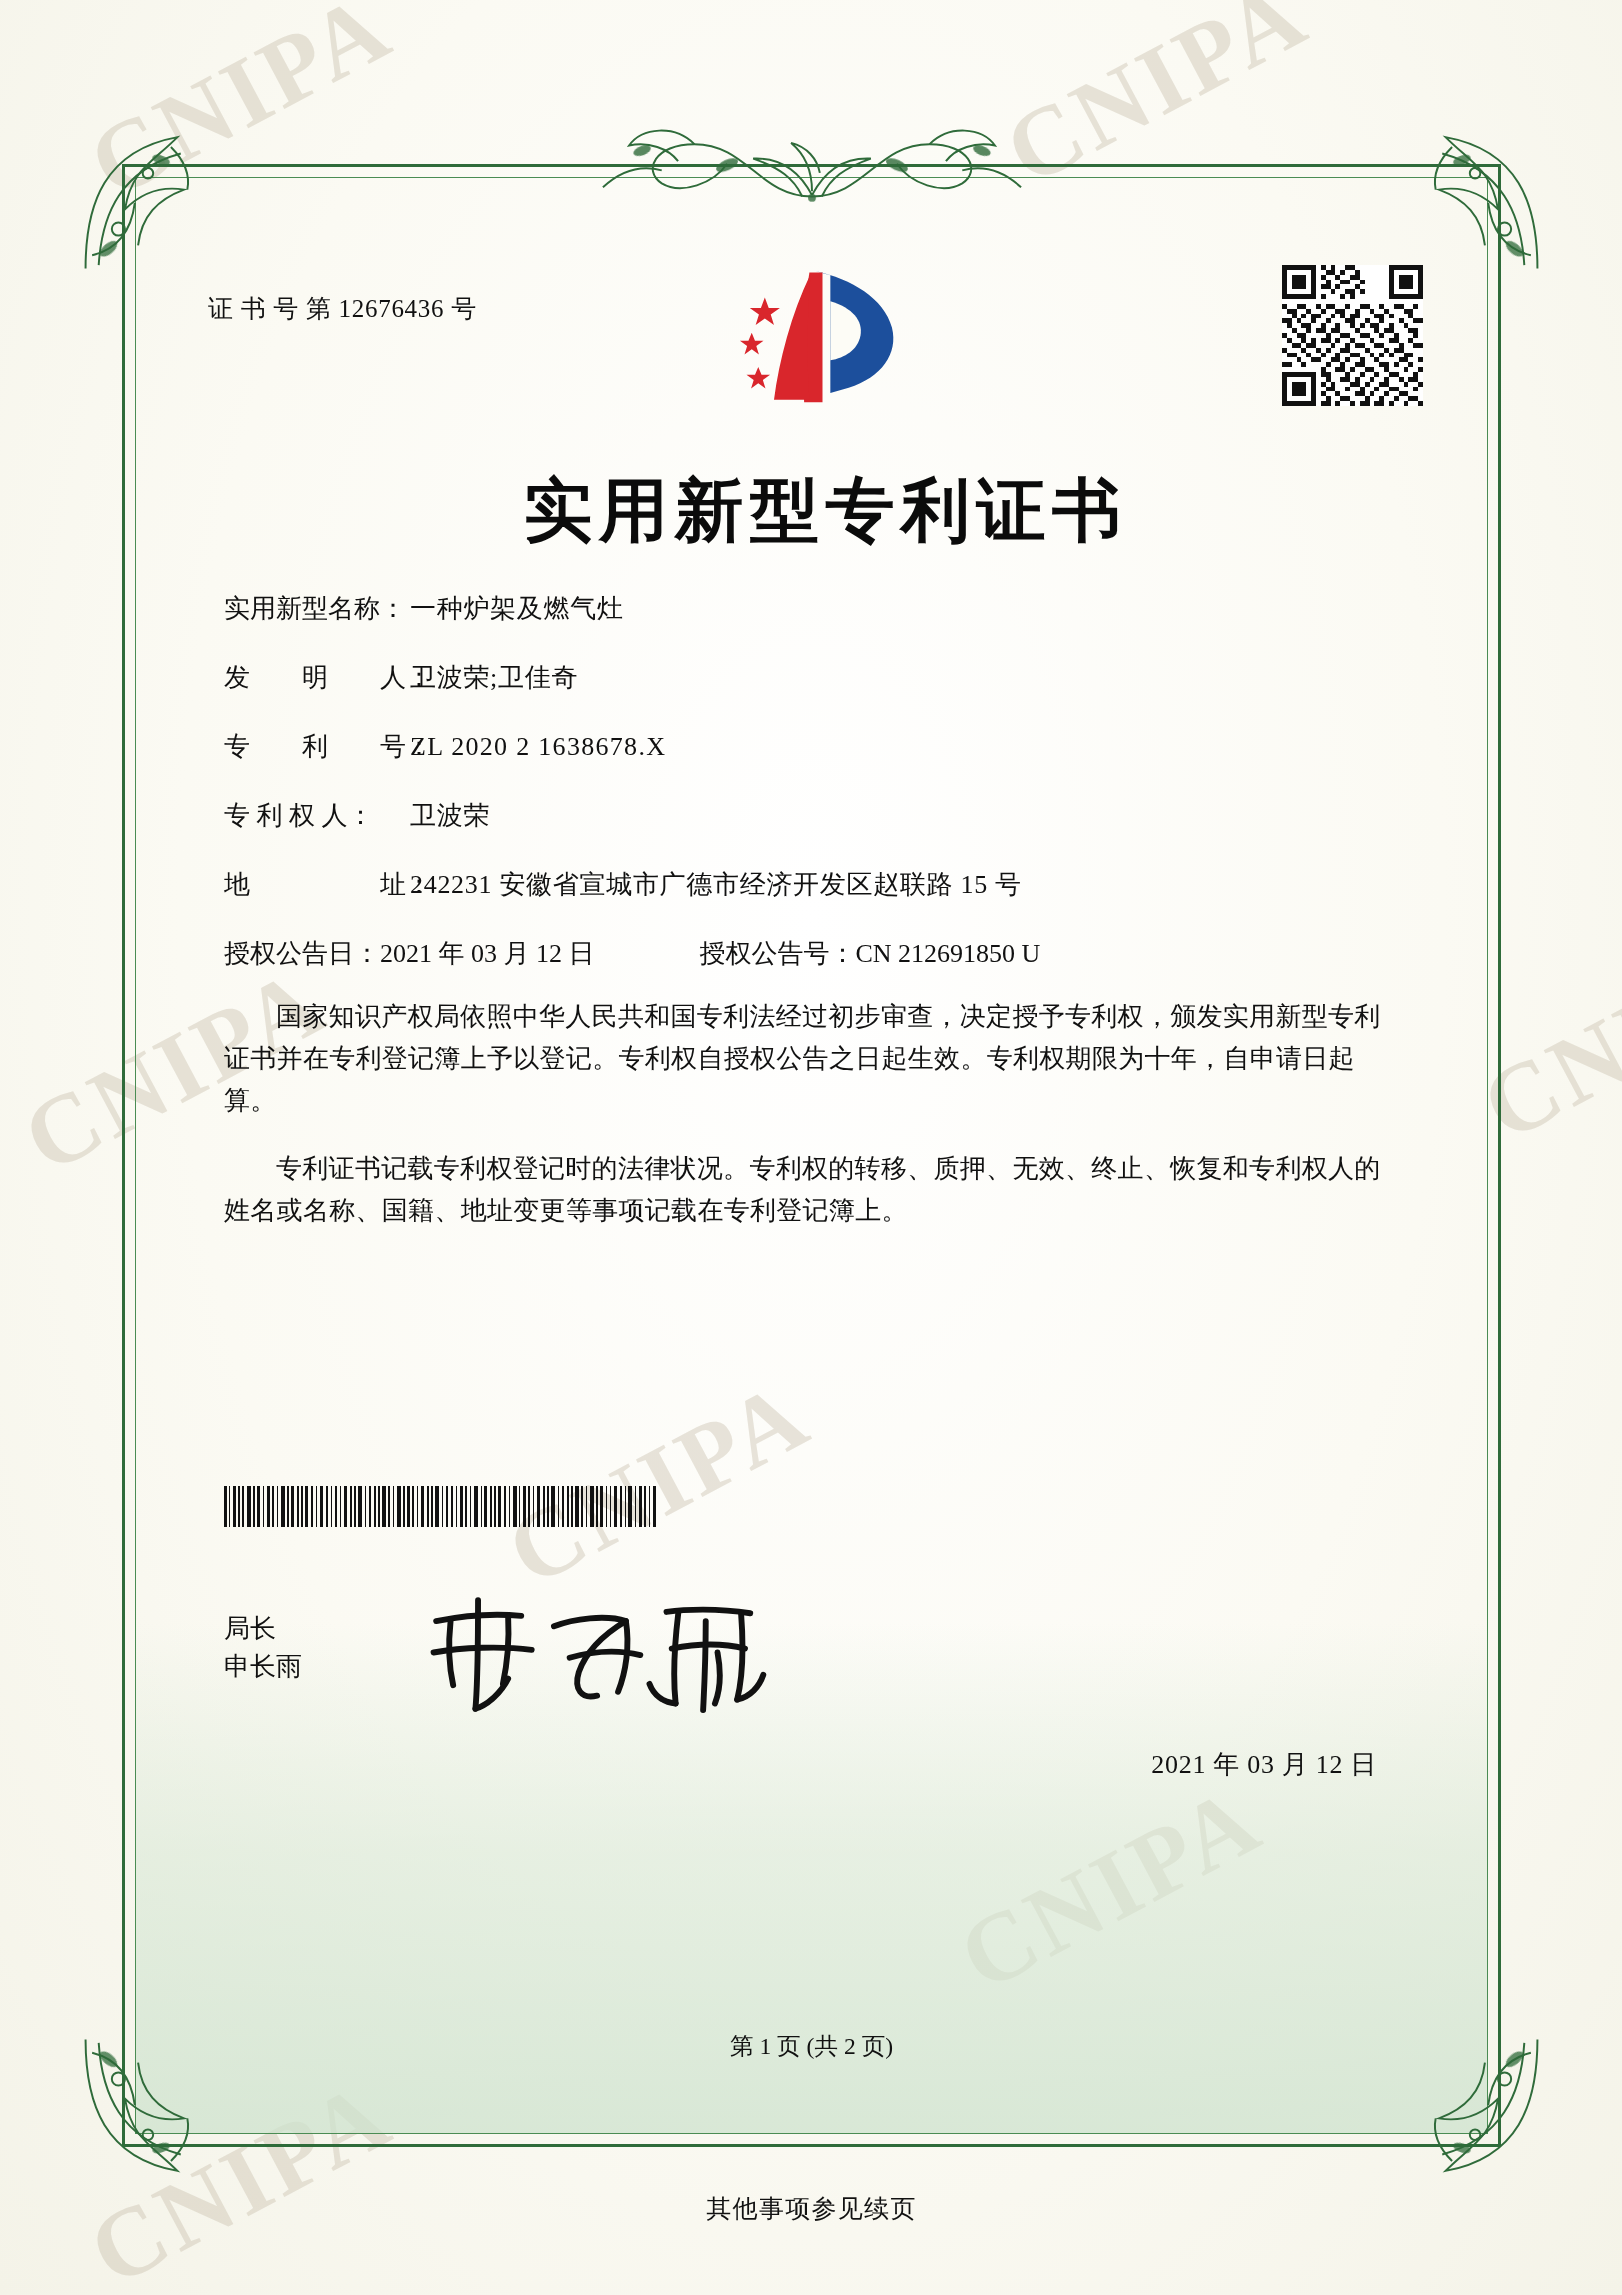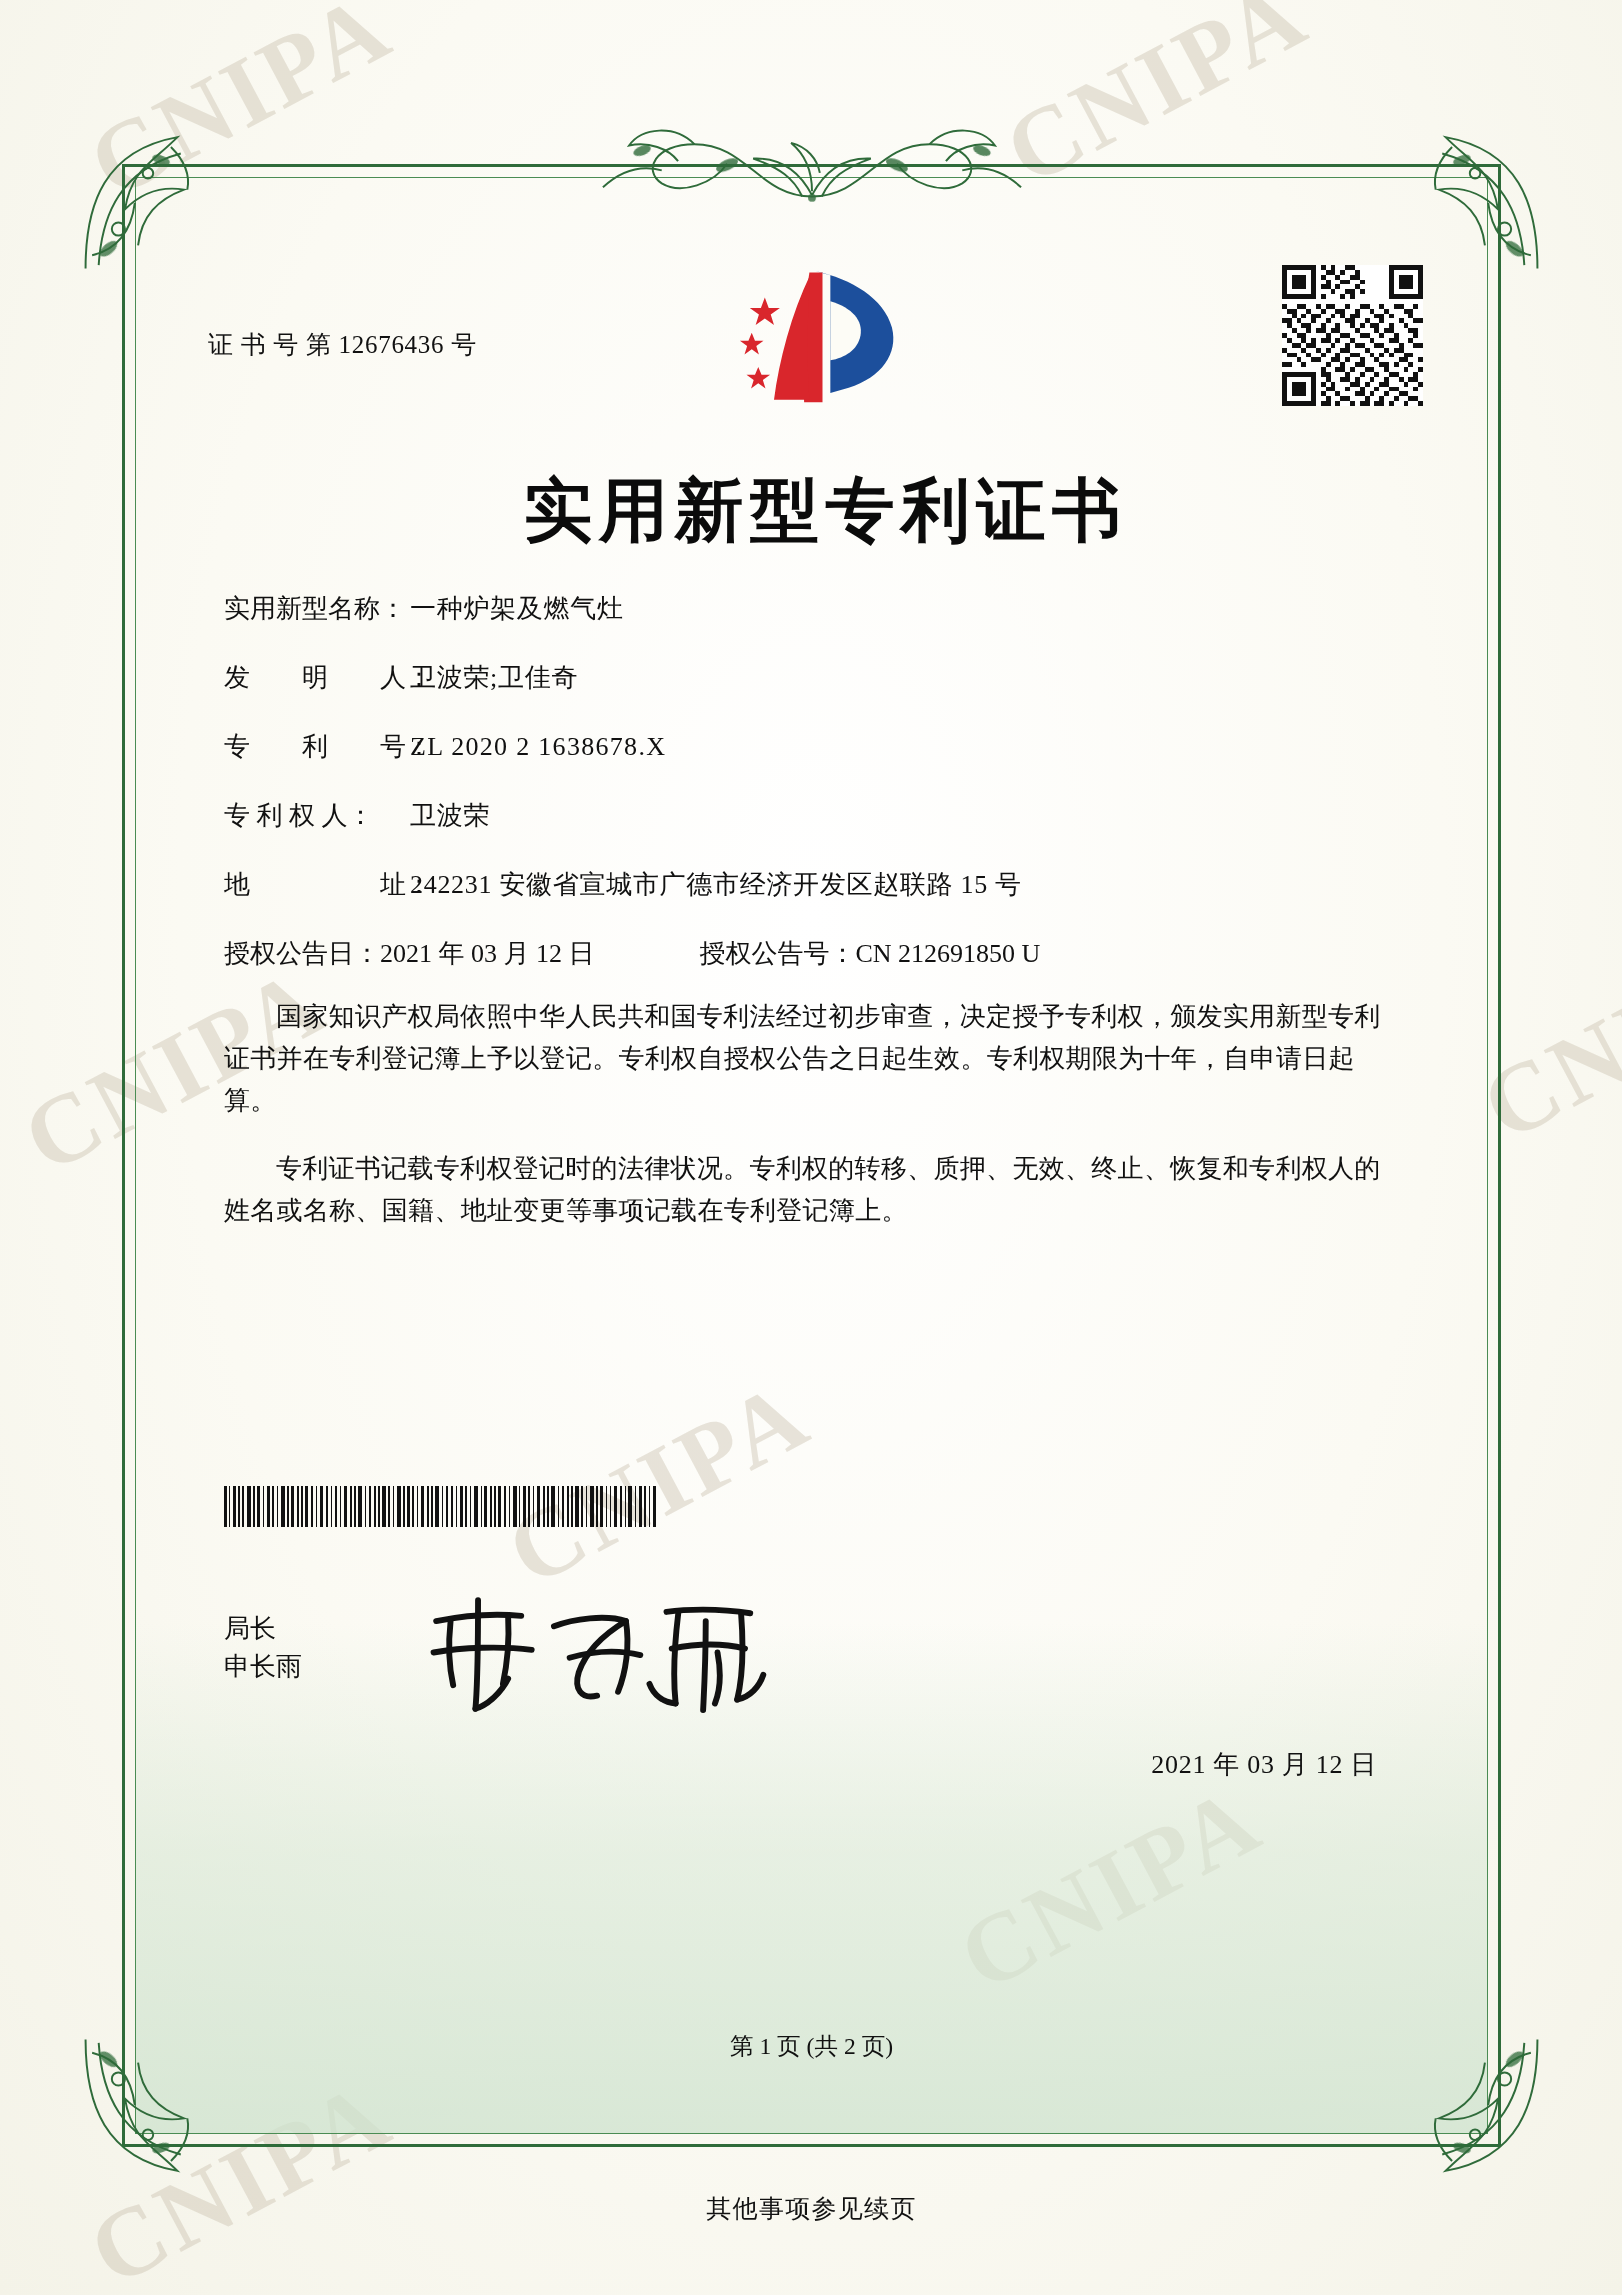--- a/index.html
+++ b/index.html
@@ -86,21 +86,20 @@
   }
 
   .cert-no {
     position: absolute;
     left: 73px;
     top: 115px;
     font-size: 25px;
     letter-spacing: 0.7px;
     color: #111;
     white-space: nowrap;
-    margin-top: 36px;
   }
 
   .qr {
     position: absolute;
     right: 65px;
     top: 88px;
     width: 141px;
     height: 141px;
   }
 

